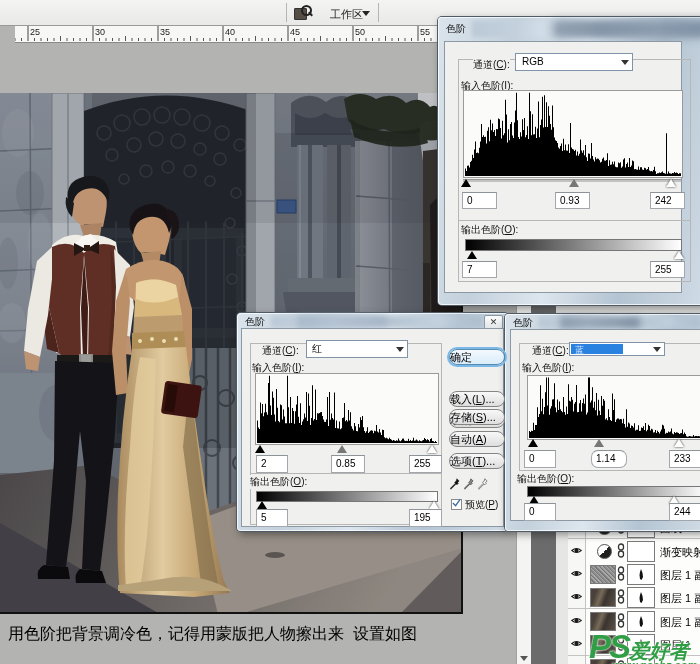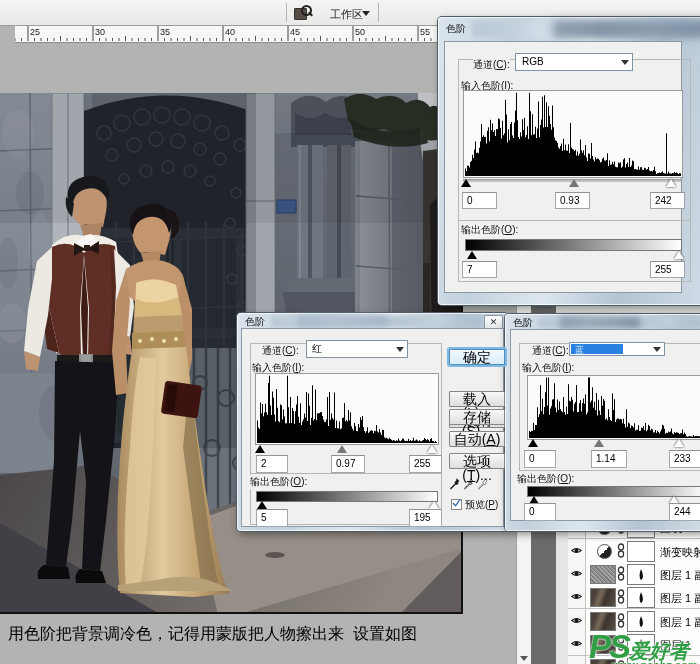--- a/index.html
+++ b/index.html
@@ -32,21 +32,21 @@
 .combo .arr{position:absolute;right:3px;top:50%;margin-top:-2px;width:0;height:0;
  border-left:4px solid transparent;border-right:4px solid transparent;border-top:5px solid #333;}
 .histbox{position:absolute;z-index:2;background:#fbfbfa;border:1px solid #9a9a9a;}
 .numbox{position:absolute;z-index:2;background:#fff;border:1px solid #a3a7ad;border-top-color:#8e9299;font-size:10px;color:#000;text-align:left;padding-top:2px;padding-left:4px;}
 .gradbar{position:absolute;z-index:2;border:1px solid #777;background:linear-gradient(to right,#000,#fff);}
 .tri{position:absolute;z-index:2;width:0;height:0;border-left:5px solid transparent;border-right:5px solid transparent;}
 .tri.b{border-bottom:8px solid #000;}
 .tri.g{border-bottom:8px solid #777;}
 .tri.w{border-bottom:8px solid #fdfdfd;filter:drop-shadow(0 0 1px #333);}
 .btn{position:absolute;z-index:2;width:54px;height:14px;background:linear-gradient(#f8f8f8,#dedede);
- border:1px solid #858585;border-radius:1px;font-size:14px;color:#000;text-align:center;line-height:14px;}
+ border:1px solid #858585;border-radius:8px;font-size:11px;color:#000;line-height:14px;}
 </style></head>
 <body>
 <div id="toolbar" class="abs">
  <div class="sep" style="left:286px"></div>
  <div class="sep" style="left:378px"></div>
  <span id="wstext">工作区</span>
  <div style="position:absolute;left:362px;top:11px;width:0;height:0;border-left:4px solid transparent;border-right:4px solid transparent;border-top:5px solid #222;"></div>
  <div style="position:absolute;left:294px;top:8px;width:11px;height:10px;background:#564e44;border:1px solid #333;border-radius:1px"></div>
  <div style="position:absolute;left:301px;top:5px;width:7px;height:7px;border:2px solid #222;border-radius:50%"></div>
  <div style="position:absolute;left:308px;top:13px;width:5px;height:2px;background:#222;transform:rotate(45deg)"></div>
@@ -613,21 +613,21 @@
     <svg width="180" height="68" style="position:absolute;left:1px;top:1px">
           <polygon points="0,68 0,45.5 1,45.5 1,52.5 2,52.5 2,54.1 3,54.1 3,27.5 4,27.5 4,38.2 5,38.2 5,29.0 6,29.0 6,41.3 7,41.3 7,37.5 8,37.5 8,28.8 9,28.8 9,37.2 10,37.2 10,39.7 11,39.7 11,8.0 12,8.0 12,0.7 13,0.7 13,30.6 14,30.6 14,40.0 15,40.0 15,16.5 16,16.5 16,22.7 17,22.7 17,39.5 18,39.5 18,46.4 19,46.4 19,14.0 20,14.0 20,32.8 21,32.8 21,45.9 22,45.9 22,47.3 23,47.3 23,29.5 24,29.5 24,30.2 25,30.2 25,44.4 26,44.4 26,34.6 27,34.6 27,41.5 28,41.5 28,48.3 29,48.3 29,48.3 30,48.3 30,0.7 31,0.7 31,32.3 32,32.3 32,48.3 33,48.3 33,22.1 34,22.1 34,47.9 35,47.9 35,32.9 36,32.9 36,36.0 37,36.0 37,48.7 38,48.7 38,36.2 39,36.2 39,29.6 40,29.6 40,21.1 41,21.1 41,41.8 42,41.8 42,47.9 43,47.9 43,28.2 44,28.2 44,50.1 45,50.1 45,46.6 46,46.6 46,44.2 47,44.2 47,38.6 48,38.6 48,42.6 49,42.6 49,17.1 50,17.1 50,46.1 51,46.1 51,18.5 52,18.5 52,30.8 53,30.8 53,49.9 54,49.9 54,43.1 55,43.1 55,10.2 56,10.2 56,45.4 57,45.4 57,43.9 58,43.9 58,14.4 59,14.4 59,45.1 60,45.1 60,38.3 61,38.3 61,38.6 62,38.6 62,37.9 63,37.9 63,37.2 64,37.2 64,36.9 65,36.9 65,41.0 66,41.0 66,44.6 67,44.6 67,46.7 68,46.7 68,47.1 69,47.1 69,44.5 70,44.5 70,22.0 71,22.0 71,51.0 72,51.0 72,17.0 73,17.0 73,44.7 74,44.7 74,38.4 75,38.4 75,43.1 76,43.1 76,44.4 77,44.4 77,17.5 78,17.5 78,53.1 79,53.1 79,45.5 80,45.5 80,53.2 81,53.2 81,53.5 82,53.5 82,46.5 83,46.5 83,54.3 84,54.3 84,53.2 85,53.2 85,42.9 86,42.9 86,42.4 87,42.4 87,28.0 88,28.0 88,46.2 89,46.2 89,45.0 90,45.0 90,46.6 91,46.6 91,34.9 92,34.9 92,45.5 93,45.5 93,37.2 94,37.2 94,51.2 95,51.2 95,53.8 96,53.8 96,55.5 97,55.5 97,47.9 98,47.9 98,51.2 99,51.2 99,56.1 100,56.1 100,56.2 101,56.2 101,48.9 102,48.9 102,52.4 103,52.4 103,42.3 104,42.3 104,45.0 105,45.0 105,41.0 106,41.0 106,52.3 107,52.3 107,55.9 108,55.9 108,57.8 109,57.8 109,56.2 110,56.2 110,52.3 111,52.3 111,58.1 112,58.1 112,56.7 113,56.7 113,55.8 114,55.8 114,55.3 115,55.3 115,55.7 116,55.7 116,58.2 117,58.2 117,55.8 118,55.8 118,56.3 119,56.3 119,50.1 120,50.1 120,56.6 121,56.6 121,57.4 122,57.4 122,54.1 123,54.1 123,57.6 124,57.6 124,59.9 125,59.9 125,54.7 126,54.7 126,54.9 127,54.9 127,62.2 128,62.2 128,63.3 129,63.3 129,62.8 130,62.8 130,63.4 131,63.4 131,64.2 132,64.2 132,62.7 133,62.7 133,64.0 134,64.0 134,64.7 135,64.7 135,65.8 136,65.8 136,64.9 137,64.9 137,65.4 138,65.4 138,66.1 139,66.1 139,65.2 140,65.2 140,65.7 141,65.7 141,63.4 142,63.4 142,65.6 143,65.6 143,66.3 144,66.3 144,65.3 145,65.3 145,63.7 146,63.7 146,63.5 147,63.5 147,65.4 148,65.4 148,66.1 149,66.1 149,65.8 150,65.8 150,65.9 151,65.9 151,63.8 152,63.8 152,66.1 153,66.1 153,65.1 154,65.1 154,66.0 155,66.0 155,65.4 156,65.4 156,62.7 157,62.7 157,65.7 158,65.7 158,65.6 159,65.6 159,64.5 160,64.5 160,65.4 161,65.4 161,66.2 162,66.2 162,65.3 163,65.3 163,66.1 164,66.1 164,66.3 165,66.3 165,65.6 166,65.6 166,65.1 167,65.1 167,63.0 168,63.0 168,64.1 169,64.1 169,65.3 170,65.3 170,64.3 171,64.3 171,65.1 172,65.1 172,66.4 173,66.4 173,64.1 174,64.1 174,63.2 175,63.2 175,66.1 176,66.1 176,66.2 177,66.2 177,66.9 178,66.9 178,66.0 179,66.0 179,67.0 180,67.0 180,68" fill="#000"></polygon>
         </svg>
   </div>
   <div class="tri b" style="left:13px;top:116px;"></div>
   <div class="tri g" style="left:95px;top:116px;"></div>
   <div class="tri w" style="left:185px;top:116px;"></div>
   <div style="position:absolute;left:8px;top:14px;width:190px;height:129px;border:1px solid #b6b6b4;"></div>
   <div style="position:absolute;left:8px;top:143px;width:190px;height:52px;border:1px solid #b6b6b4;border-top:none;"></div>
   <div class="numbox" style="left:14px;top:126px;width:26px;height:14px;">2</div>
-  <div class="numbox" style="left:89px;top:126px;width:28px;height:14px;">0.97</div>
+  <div class="numbox" style="left:89px;top:126px;width:28px;height:14px;">0.85</div>
   <div class="numbox" style="left:167px;top:126px;width:27px;height:14px;">255</div>
   <div class="lbl" style="left:8px;top:146px;">输出色阶(<u>O</u>):</div>
   <div class="gradbar" style="left:14px;top:162px;width:180px;height:9px;"></div>
   <div class="tri b" style="left:15px;top:172px;"></div>
   <div class="tri w" style="left:187px;top:172px;"></div>
   <div class="numbox" style="left:14px;top:180px;width:26px;height:14px;">5</div>
   <div class="numbox" style="left:167px;top:180px;width:27px;height:14px;">195</div>
   <div class="btn" style="left:207px;top:20px;box-shadow:0 0 0 2px #7ab8e8;background:linear-gradient(#f3f9fe,#d9ecfa);border-color:#5a8cb0;">确定</div>
   <div class="btn" style="left:207px;top:40px;margin-top:43px;">取消</div>
   <div class="btn" style="left:207px;top:62px;">载入(<u>L</u>)...</div>
@@ -666,21 +666,21 @@
   <div class="histbox" style="left:16px;top:45px;width:180px;height:63px;border-right:none;">
     <svg width="174" height="61" style="position:absolute;left:1px;top:1px">
           <polygon points="0,61 0,54.1 1,54.1 1,55.1 2,55.1 2,53.7 3,53.7 3,53.9 4,53.9 4,45.8 5,45.8 5,53.0 6,53.0 6,48.1 7,48.1 7,48.1 8,48.1 8,30.2 9,30.2 9,39.9 10,39.9 10,36.9 11,36.9 11,8.3 12,8.3 12,34.3 13,34.3 13,21.8 14,21.8 14,37.2 15,37.2 15,30.1 16,30.1 16,15.3 17,15.3 17,0.6 18,0.6 18,28.6 19,28.6 19,0.6 20,0.6 20,37.7 21,37.7 21,31.5 22,31.5 22,29.3 23,29.3 23,22.6 24,22.6 24,22.2 25,22.2 25,6.2 26,6.2 26,30.5 27,30.5 27,35.2 28,35.2 28,22.6 29,22.6 29,33.0 30,33.0 30,24.5 31,24.5 31,32.2 32,32.2 32,34.1 33,34.1 33,35.3 34,35.3 34,20.0 35,20.0 35,35.0 36,35.0 36,37.8 37,37.8 37,29.6 38,29.6 38,37.1 39,37.1 39,7.3 40,7.3 40,23.8 41,23.8 41,24.6 42,24.6 42,20.0 43,20.0 43,22.7 44,22.7 44,34.6 45,34.6 45,26.7 46,26.7 46,25.1 47,25.1 47,7.9 48,7.9 48,35.3 49,35.3 49,35.1 50,35.1 50,26.2 51,26.2 51,22.9 52,22.9 52,34.4 53,34.4 53,26.1 54,26.1 54,21.5 55,21.5 55,26.7 56,26.7 56,17.6 57,17.6 57,37.5 58,37.5 58,35.4 59,35.4 59,0.6 60,0.6 60,0.6 61,0.6 61,25.5 62,25.5 62,23.6 63,23.6 63,10.2 64,10.2 64,30.7 65,30.7 65,24.8 66,24.8 66,33.2 67,33.2 67,16.0 68,16.0 68,38.6 69,38.6 69,22.8 70,22.8 70,33.8 71,33.8 71,38.0 72,38.0 72,19.1 73,19.1 73,28.7 74,28.7 74,21.9 75,21.9 75,23.7 76,23.7 76,42.5 77,42.5 77,41.2 78,41.2 78,43.3 79,43.3 79,32.3 80,32.3 80,40.1 81,40.1 81,42.9 82,42.9 82,43.9 83,43.9 83,16.4 84,16.4 84,33.1 85,33.1 85,22.2 86,22.2 86,45.1 87,45.1 87,42.4 88,42.4 88,41.5 89,41.5 89,41.5 90,41.5 90,42.5 91,42.5 91,42.1 92,42.1 92,42.2 93,42.2 93,46.2 94,46.2 94,41.8 95,41.8 95,47.1 96,47.1 96,50.6 97,50.6 97,32.3 98,32.3 98,49.8 99,49.8 99,45.4 100,45.4 100,46.6 101,46.6 101,50.9 102,50.9 102,48.6 103,48.6 103,49.1 104,49.1 104,50.6 105,50.6 105,46.3 106,46.3 106,53.4 107,53.4 107,52.7 108,52.7 108,52.8 109,52.8 109,48.3 110,48.3 110,53.9 111,53.9 111,53.8 112,53.8 112,50.6 113,50.6 113,51.1 114,51.1 114,49.3 115,49.3 115,52.9 116,52.9 116,45.9 117,45.9 117,54.3 118,54.3 118,52.7 119,52.7 119,47.7 120,47.7 120,48.9 121,48.9 121,53.6 122,53.6 122,51.7 123,51.7 123,52.4 124,52.4 124,55.5 125,55.5 125,55.2 126,55.2 126,53.0 127,53.0 127,55.9 128,55.9 128,53.8 129,53.8 129,55.0 130,55.0 130,56.4 131,56.4 131,54.5 132,54.5 132,52.4 133,52.4 133,47.7 134,47.7 134,48.6 135,48.6 135,51.7 136,51.7 136,56.7 137,56.7 137,55.8 138,55.8 138,55.9 139,55.9 139,54.5 140,54.5 140,55.3 141,55.3 141,54.4 142,54.4 142,51.4 143,51.4 143,56.4 144,56.4 144,57.3 145,57.3 145,54.9 146,54.9 146,56.0 147,56.0 147,55.2 148,55.2 148,55.5 149,55.5 149,56.1 150,56.1 150,57.1 151,57.1 151,56.2 152,56.2 152,56.0 153,56.0 153,52.6 154,52.6 154,57.2 155,57.2 155,55.6 156,55.6 156,56.9 157,56.9 157,59.2 158,59.2 158,59.7 159,59.7 159,59.5 160,59.5 160,59.1 161,59.1 161,59.3 162,59.3 162,59.4 163,59.4 163,59.5 164,59.5 164,58.0 165,58.0 165,59.5 166,59.5 166,58.9 167,58.9 167,59.0 168,59.0 168,59.2 169,59.2 169,59.0 170,59.0 170,59.3 171,59.3 171,59.0 172,59.0 172,57.9 173,57.9 173,59.0 174,59.0 174,61" fill="#000"></polygon>
         </svg>
   </div>
   <div class="tri b" style="left:17px;top:109px;"></div>
   <div class="tri g" style="left:83px;top:109px;"></div>
   <div class="tri w" style="left:163px;top:109px;"></div>
   <div style="position:absolute;left:8px;top:13px;width:188px;height:126px;border:1px solid #b6b6b4;border-right:none;"></div>
   <div class="numbox" style="left:13px;top:120px;width:26px;height:14px;">0</div>
-  <div class="numbox" style="left:80px;top:120px;width:30px;height:14px;">1.14</div>
+  <div class="numbox" style="left:80px;top:120px;width:30px;height:14px;border-radius:7px;">1.14</div>
   <div class="numbox" style="left:158px;top:120px;width:27px;height:14px;">233</div>
   <div class="lbl" style="left:6px;top:142px;">输出色阶(<u>O</u>):</div>
   <div class="gradbar" style="left:16px;top:156px;width:178px;height:9px;"></div>
   <div class="tri b" style="left:18px;top:166px;"></div>
   <div class="tri w" style="left:158px;top:166px;"></div>
   <div class="numbox" style="left:13px;top:173px;width:26px;height:14px;">0</div>
   <div class="numbox" style="left:158px;top:173px;width:27px;height:14px;">244</div>
  </div>
 </div>
 </body></html>

